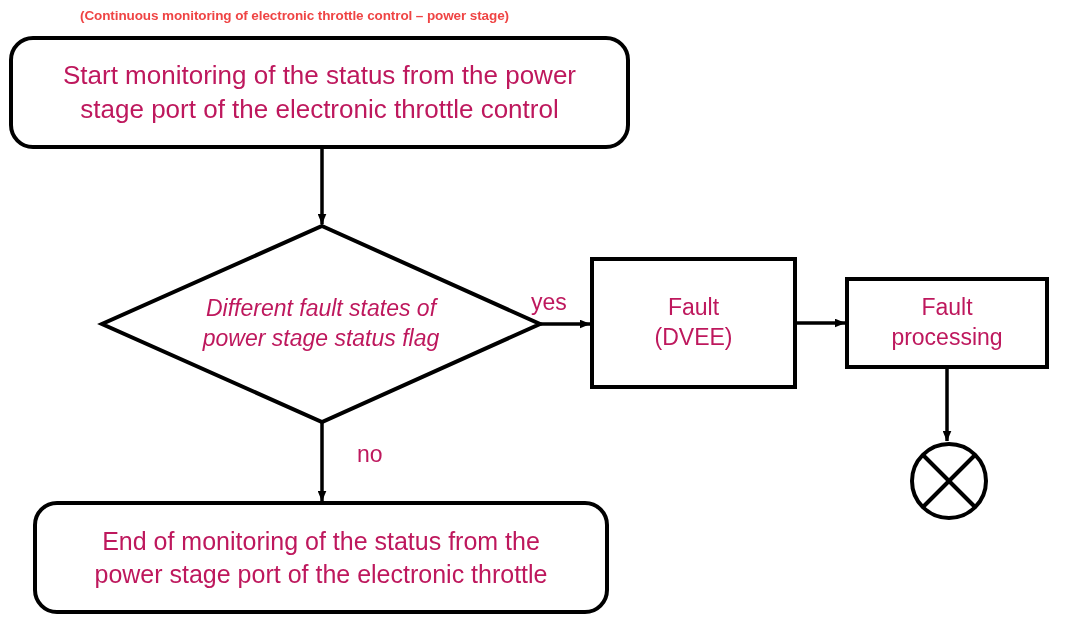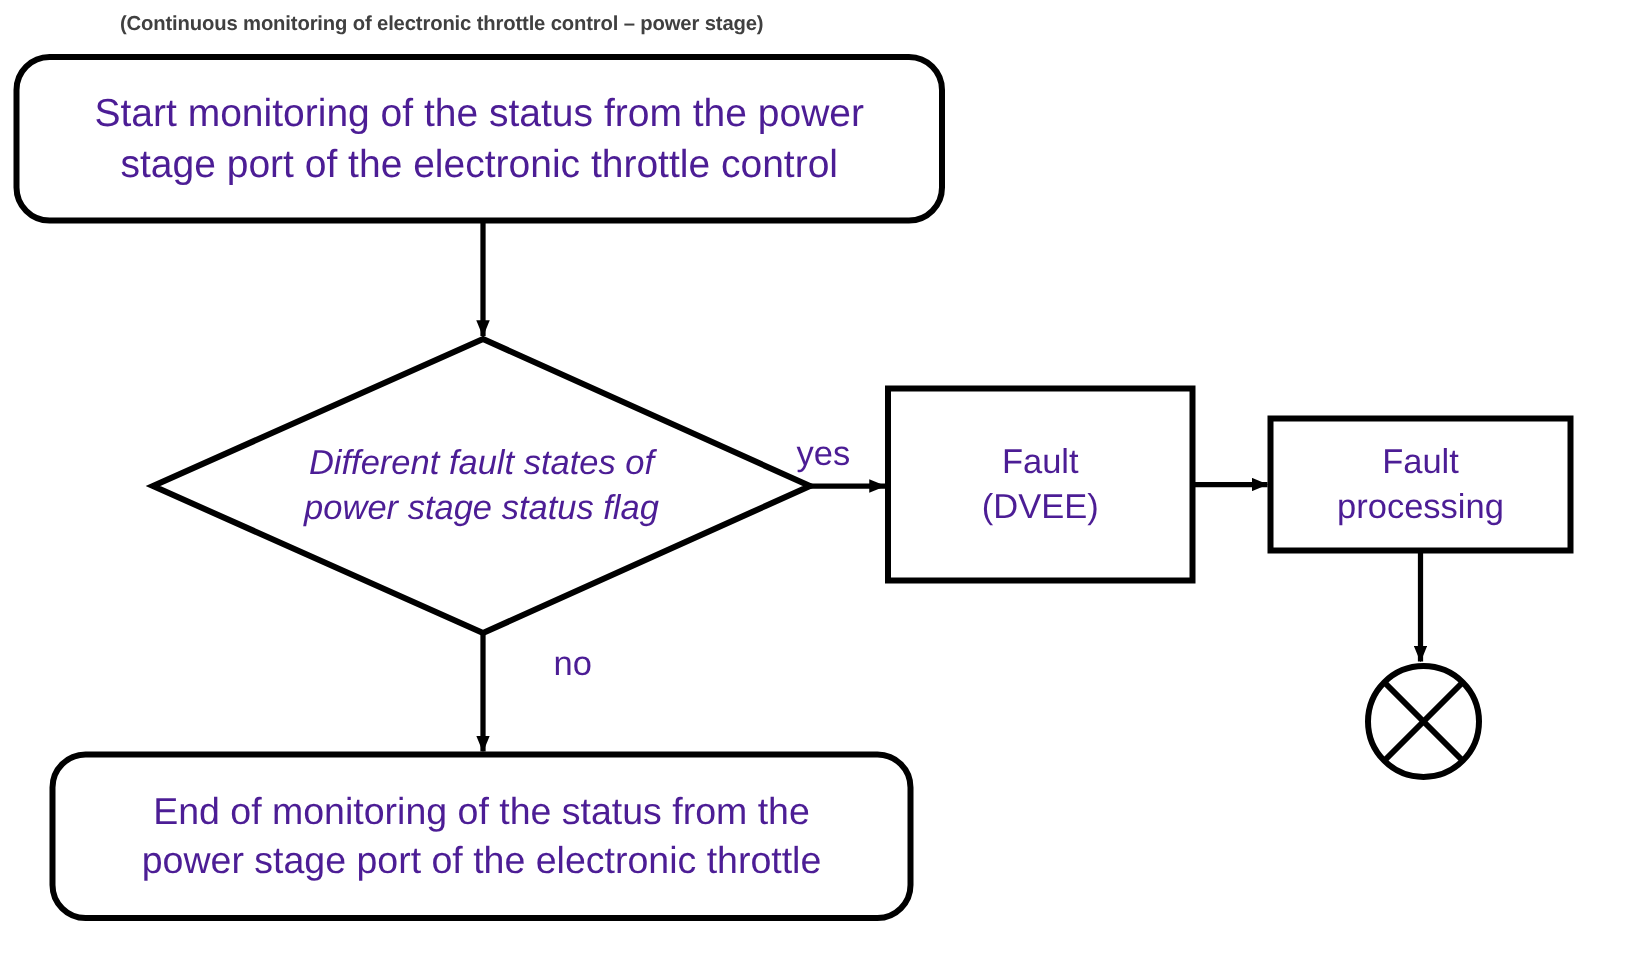--- a/index.html
+++ b/index.html
@@ -23,32 +23,32 @@
     width: 1088px;
     height: 642px;
   }
   .node-text {
     position: absolute;
     display: flex;
     align-items: center;
     justify-content: center;
     text-align: center;
     line-height: 1.30;
-    color: #4c1d95;
+    color: #be185d;
     white-space: pre-line;
     pointer-events: none;
   }
   #chart-title {
     position: absolute;
     left: 80px;
     top: 8px;
     font-size: 13.5px;
     font-weight: bold;
     letter-spacing: -0.1px;
-    color: #404040;
+    color: #ef4444;
     white-space: nowrap;
   }
   #start-box-label {
     left: 11px;
     top: 38px;
     width: 617px;
     height: 109px;
     font-size: 26px;
   }
   #decision-label {
@@ -84,26 +84,25 @@
   #yes-label {
     left: 531px;
     top: 289px;
     width: 56px;
     height: 28px;
     font-size: 23px;
     justify-content: flex-start;
   }
   #no-label {
     left: 357px;
-    top: 429px;
+    top: 441px;
     width: 50px;
     height: 28px;
     font-size: 23px;
     justify-content: flex-start;
-    margin-left: 12px;
   }
 </style>
 </head>
 <body>
 
 <div id="canvas">
 
   <div id="chart-title">(Continuous monitoring of electronic throttle control – power stage)</div>
 
   <svg id="diagram-svg" viewBox="0 0 1088 642">

